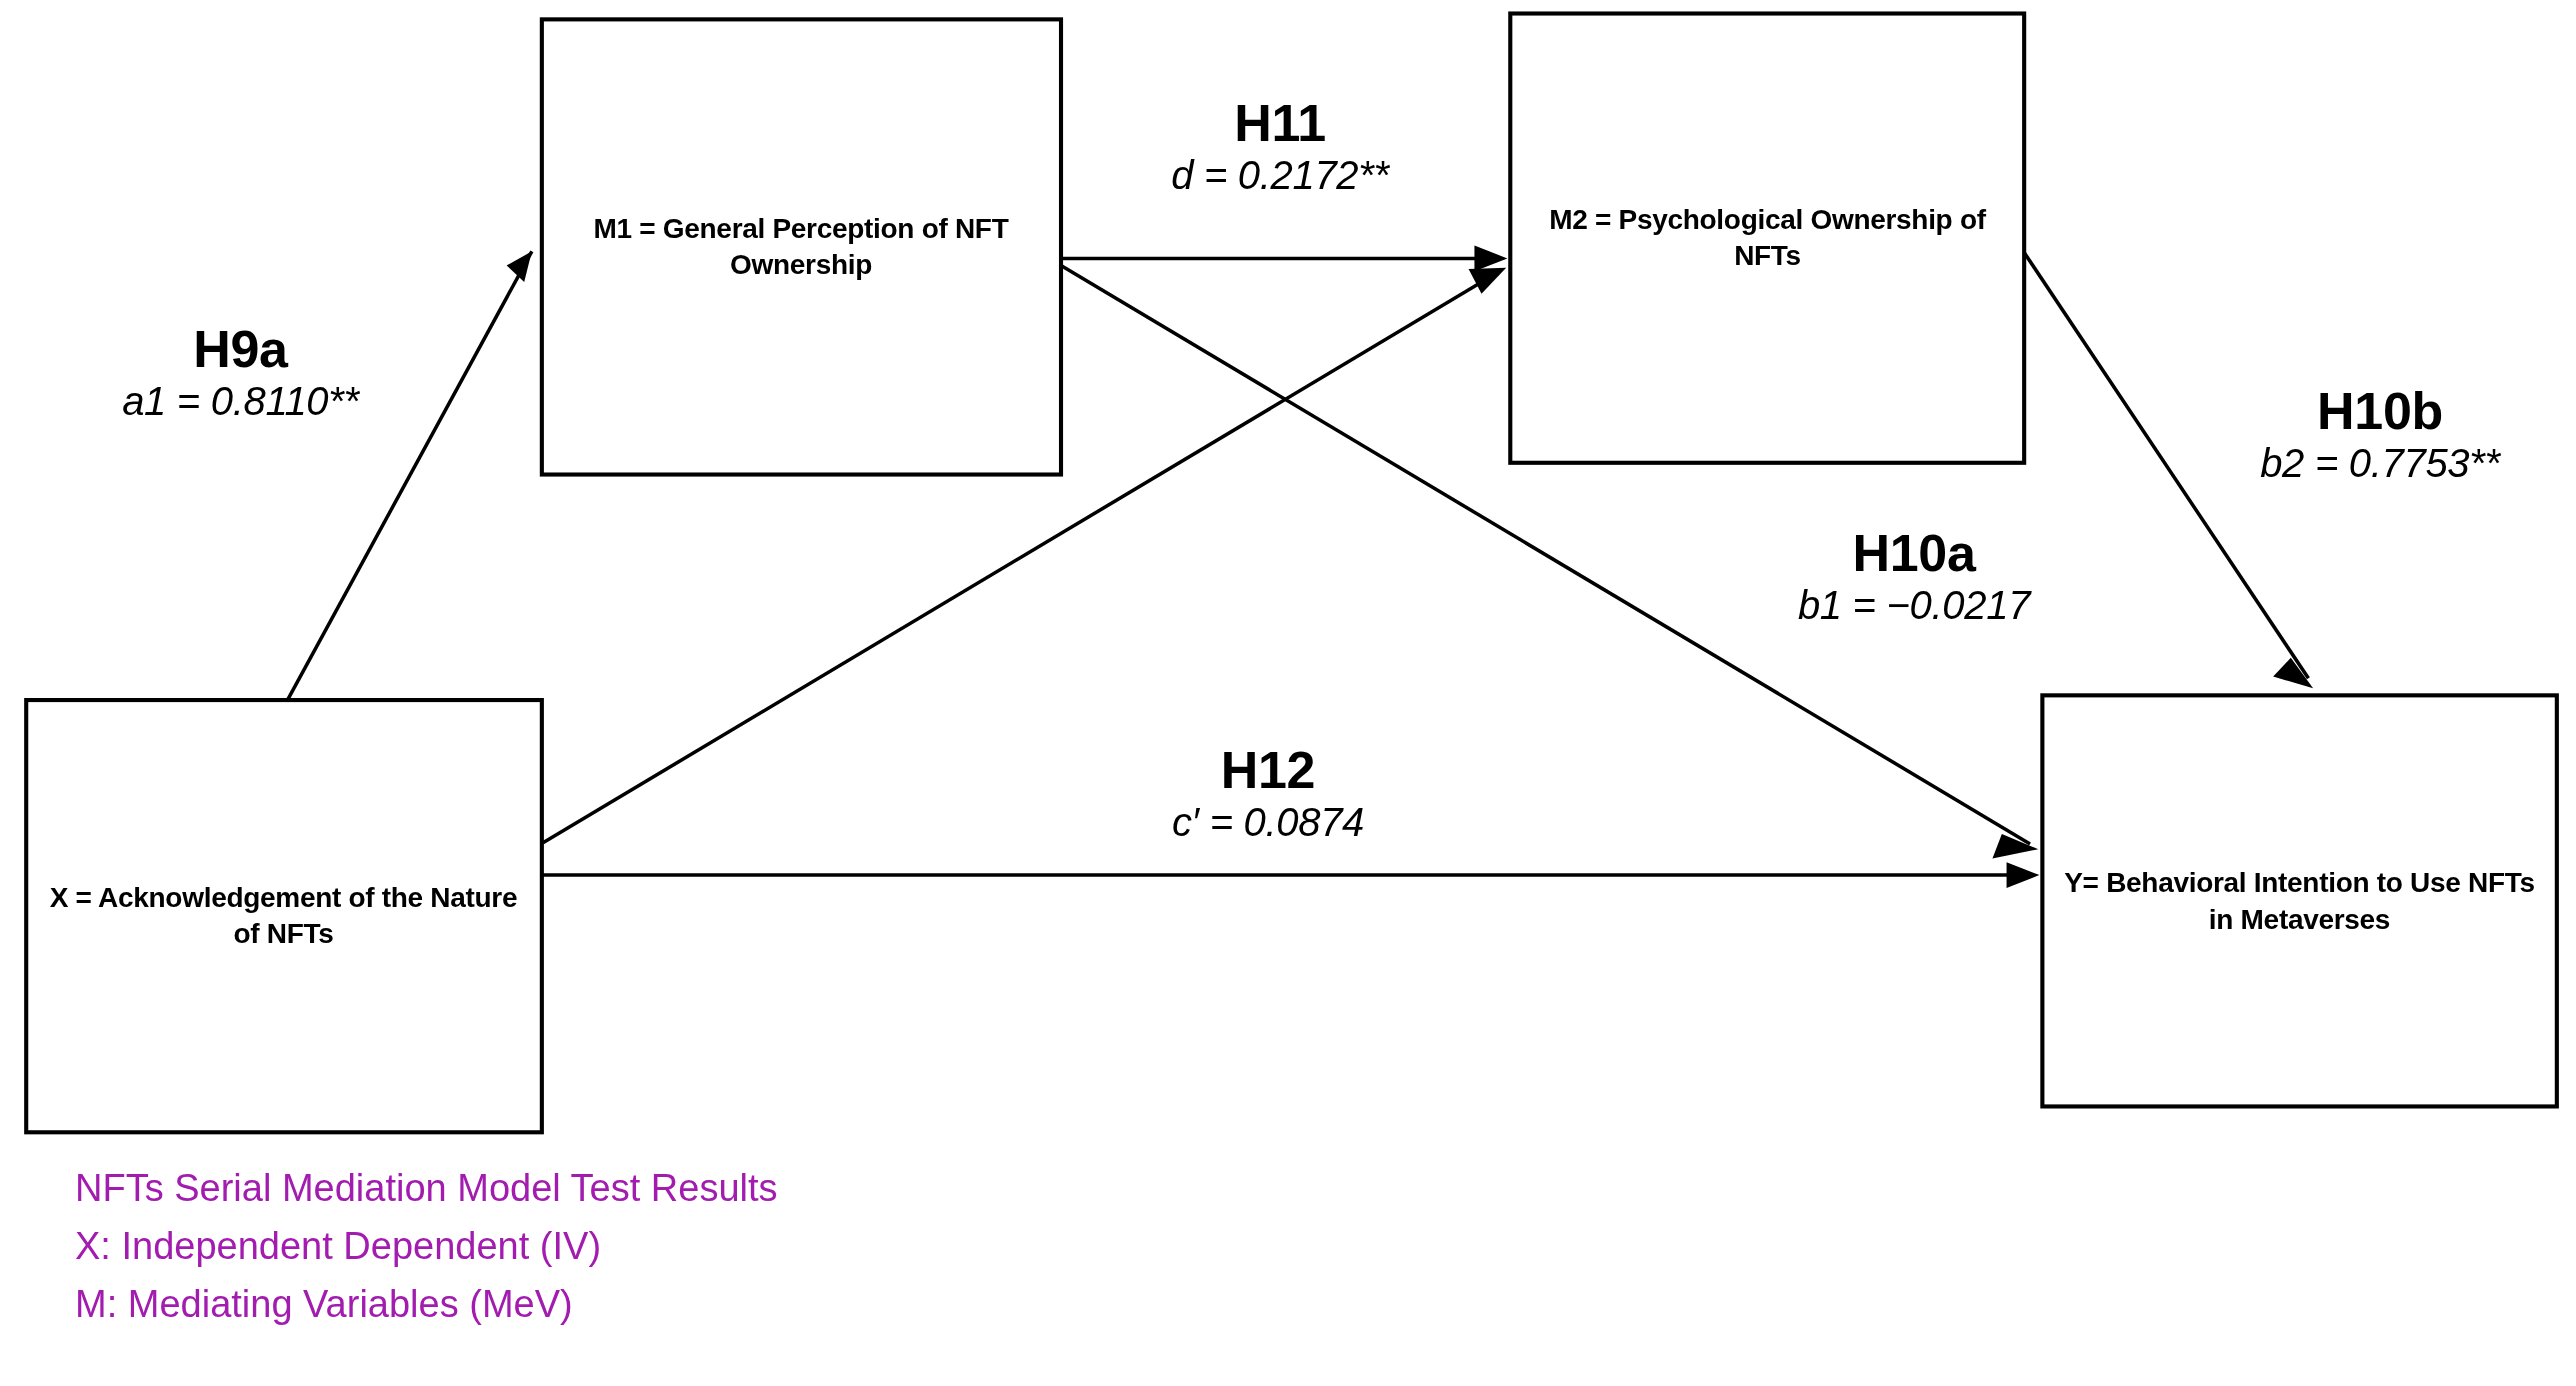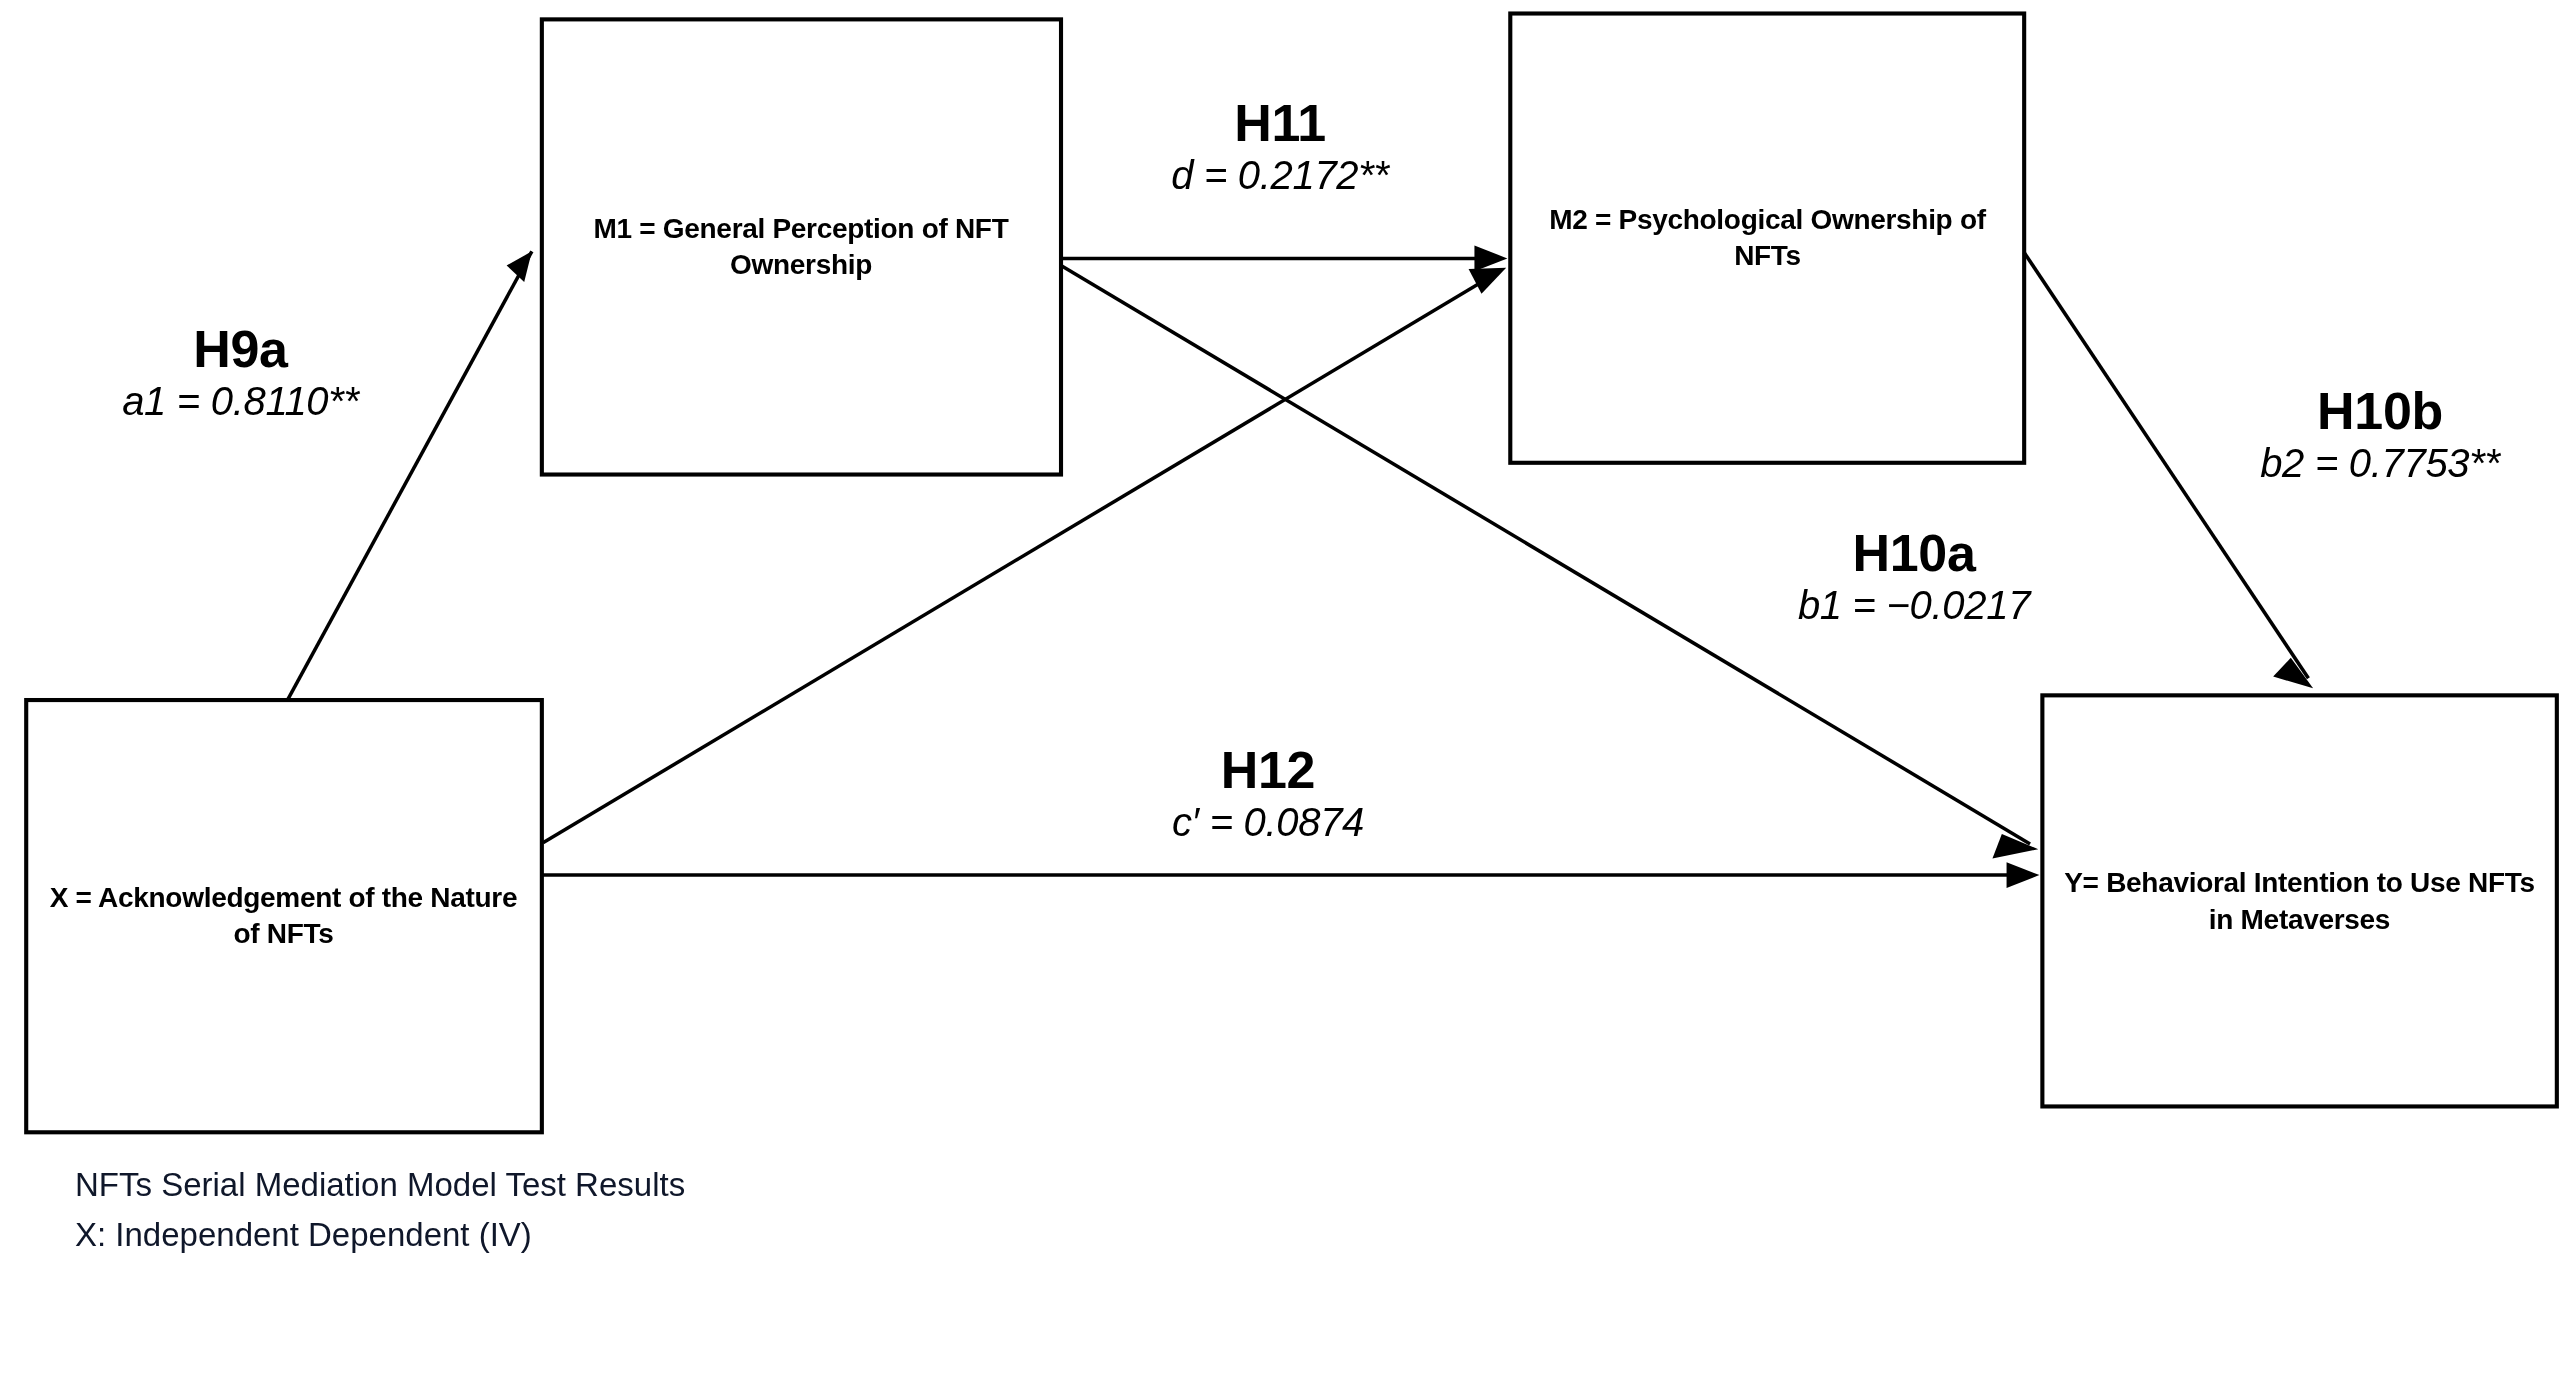--- a/index.html
+++ b/index.html
@@ -64,22 +64,22 @@
     display: block;
     font-style: italic;
     font-size: 40px;
     line-height: 1.18;
     letter-spacing: -0.3px;
   }
   #caption {
     position: absolute;
     left: 75px;
     top: 1160px;
-    color: #0f172a;
-    font-size: 33px;
+    color: #a21caf;
+    font-size: 38px;
     line-height: 1.52;
   }
   #caption .cap-line {
     display: block;
     white-space: nowrap;
   }
 </style>
 </head>
 <body>
 
@@ -161,16 +161,17 @@
   </div>
 
   <div class="path-label" style="left:1086px; top:741px; width:364px;">
     <span class="hyp">H12</span>
     <span class="coef">c′  = 0.0874</span>
   </div>
 
   <div id="caption">
     <span class="cap-line">NFTs Serial Mediation Model Test Results</span>
     <span class="cap-line">X: Independent Dependent (IV)</span>
+    <span class="cap-line">M: Mediating Variables (MeV)</span>
   </div>
 
 </div>
 
 
 </body></html>

